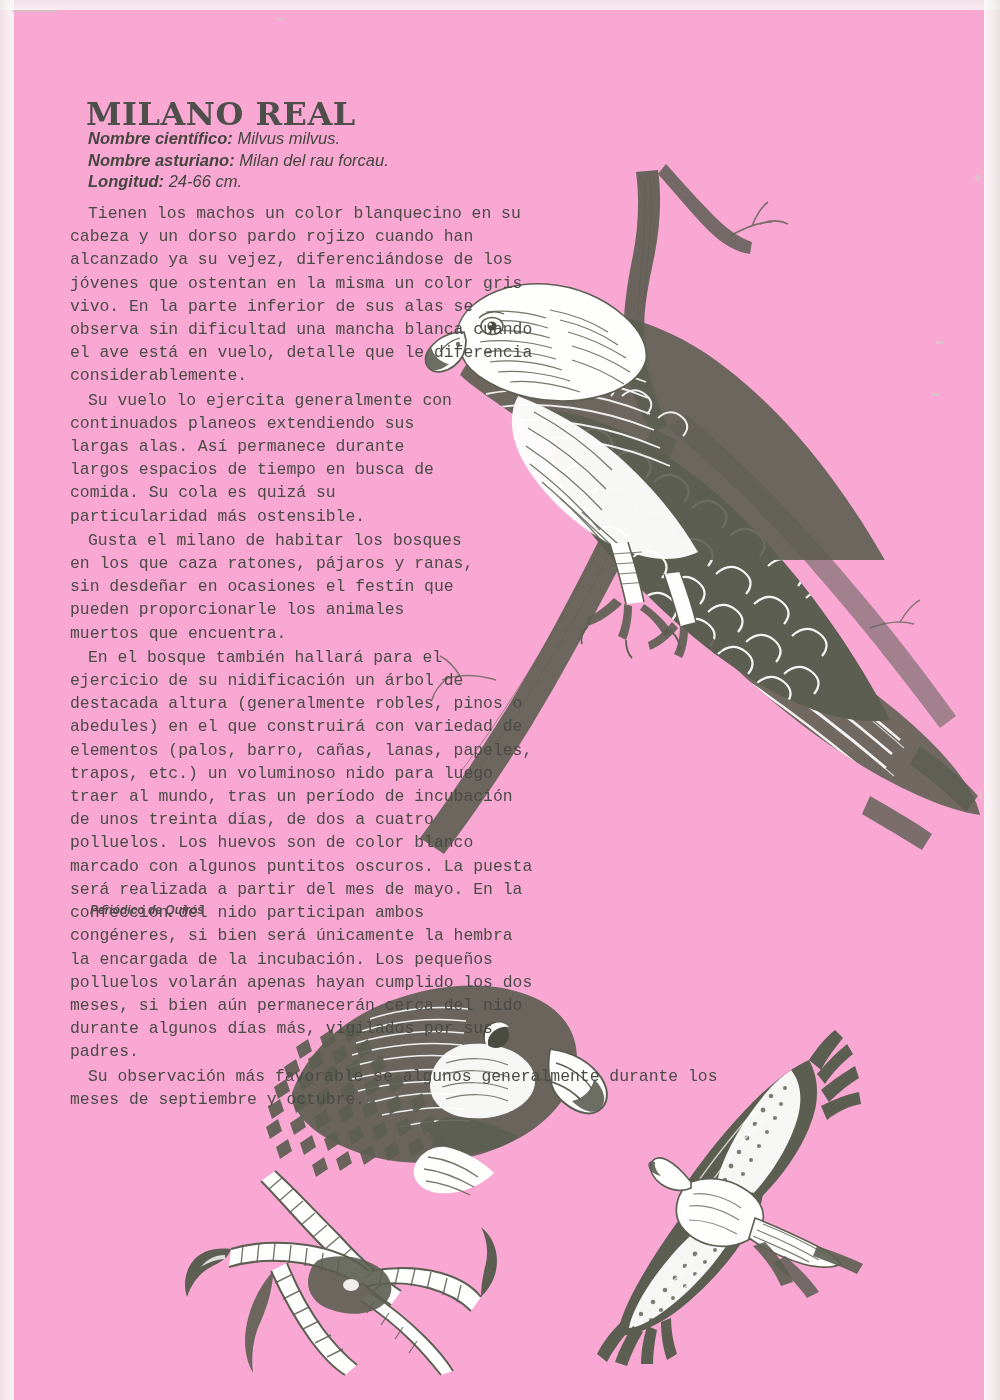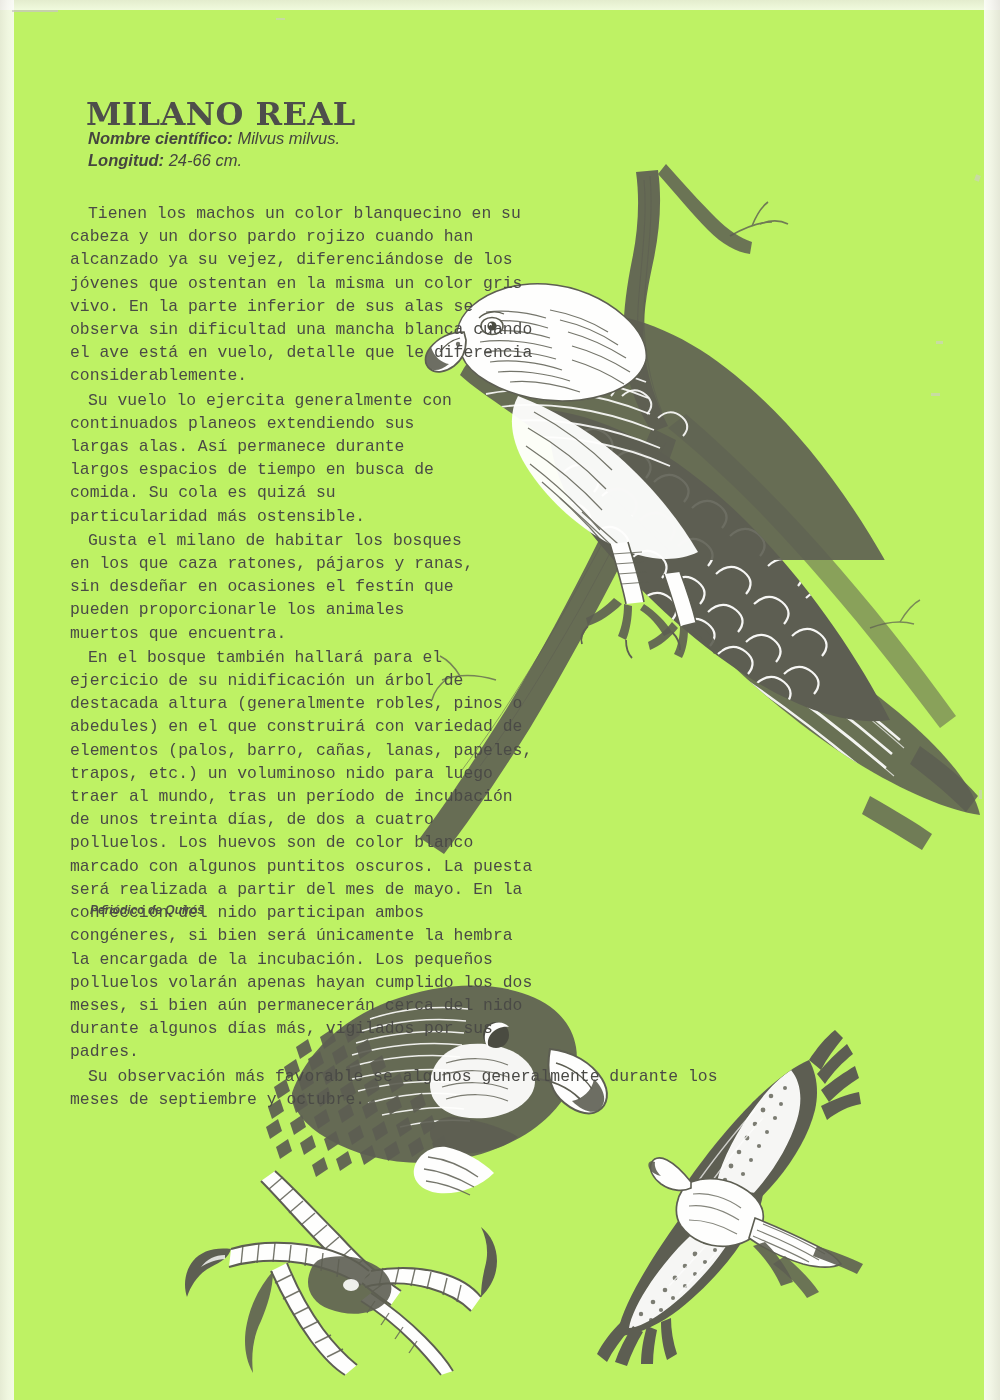--- a/index.html
+++ b/index.html
@@ -14,21 +14,21 @@
     position: relative;
     overflow: hidden;
     font-family: "Liberation Sans", sans-serif;
     background: #fdfdfc;
   }
 
   
   #page {
     position: absolute;
     inset: 0;
-    background: #bef264;
+    background: #f9a8d4;
   }
   .scan-edge-left {
     position: absolute;
     left: 0; top: 0;
     width: 14px; height: 1400px;
     background: linear-gradient(to right, #eceae7 0%, #f8f7f5 55%, #fdfdfc 100%);
     opacity: .85;
   }
   .scan-edge-right {
     position: absolute;
@@ -741,20 +741,23 @@
     </svg>
   </div>
 
   <h1 id="title">MILANO REAL</h1>
 
   <div id="facts">
     <div class="fact-line">
       <span class="fact-label">Nombre científico:</span><span class="fact-value"> Milvus milvus.</span>
     </div>
     <div class="fact-line">
+      <span class="fact-label">Nombre asturiano:</span><span class="fact-value"> Milan del rau forcau.</span>
+    </div>
+    <div class="fact-line">
       <span class="fact-label">Longitud:</span><span class="fact-value"> 24-66 cm.</span>
     </div>
   </div>
 
   <div id="body-text">
     <p class="para w-wide">Tienen los machos un color blanquecino en su cabeza y un dorso pardo rojizo cuando han alcanzado ya su vejez, diferenciándose de los jóvenes que ostentan en la misma un color gris vivo. En la parte inferior de sus alas se observa sin dificultad una mancha blanca cuando el ave está en vuelo, detalle que le diferencia considerablemente.</p>
     <p class="para w-narrow">Su vuelo lo ejercita generalmente con continuados planeos extendiendo sus largas alas. Así permanece durante largos espacios de tiempo en busca de comida. Su cola es quizá su particularidad más ostensible.</p>
     <p class="para w-mid">Gusta el milano de habitar los bosques en los que caza ratones, pájaros y ranas, sin desdeñar en ocasiones el festín que pueden proporcionarle los animales muertos que encuentra.</p>
     <p class="para w-long">En el bosque también hallará para el ejercicio de su nidificación un árbol de destacada altura (generalmente robles, pinos o abedules) en el que construirá con variedad de elementos (palos, barro, cañas, lanas, papeles, trapos, etc.) un voluminoso nido para luego traer al mundo, tras un período de incubación de unos treinta días, de dos a cuatro polluelos. Los huevos son de color blanco marcado con algunos puntitos oscuros. La puesta será realizada a partir del mes de mayo. En la confección del nido participan ambos congéneres, si bien será únicamente la hembra la encargada de la incubación. Los pequeños polluelos volarán apenas hayan cumplido los dos meses, si bien aún permanecerán cerca del nido durante algunos días más, vigilados por sus padres.</p>
     <p class="para w-full">Su observación más favorable se algunos generalmente durante los meses de septiembre y octubre.</p>

